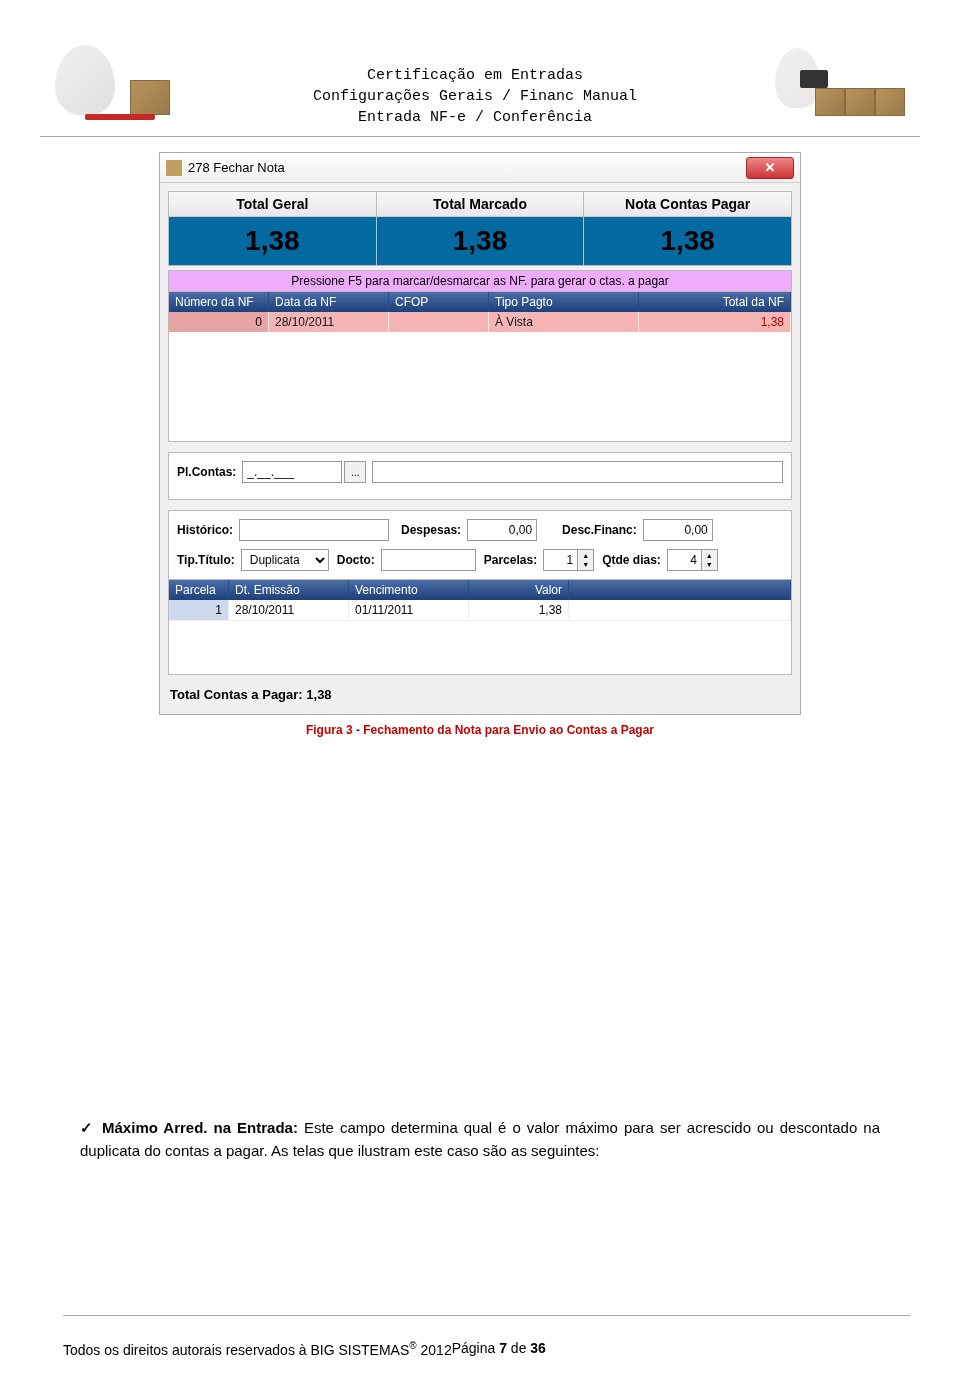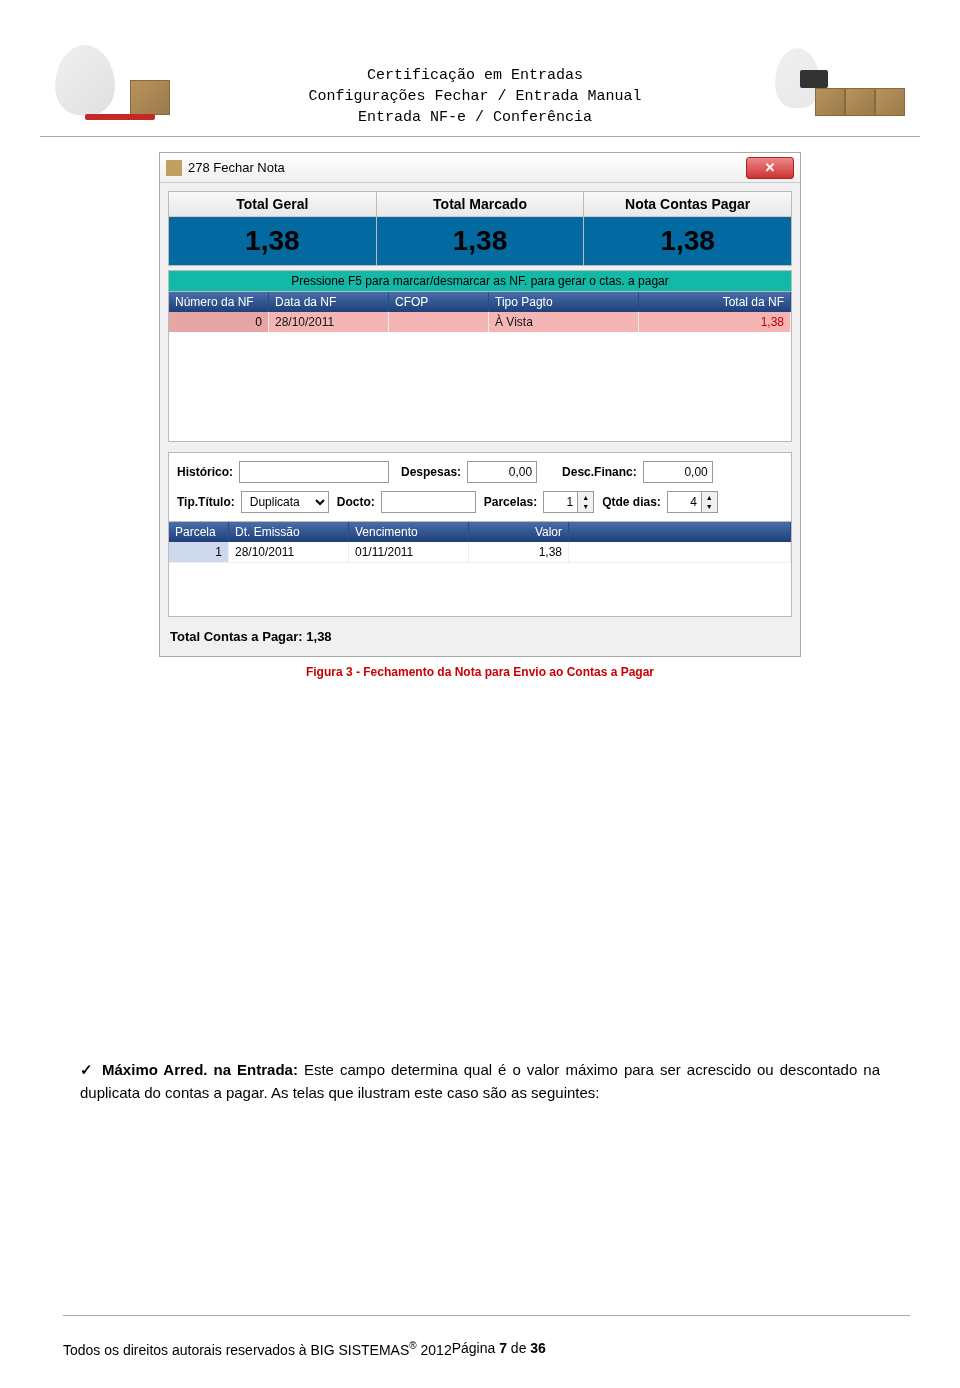--- a/index.html
+++ b/index.html
@@ -21,21 +21,21 @@
 .screenshot{width:642px;margin:0 auto;border:1px solid #aaa;background:#f0f0f0;font-size:12px}
 .titlebar{display:flex;align-items:center;height:30px;background:linear-gradient(#fff,#f0f0f0);padding:0 6px;border-bottom:1px solid #ccc;position:relative}
 .titlebar .ticon{width:16px;height:16px;background:#c0a060;margin-right:6px;display:inline-block}
 .titlebar .ttxt{font-size:13px}
 .titlebar .closebtn{margin-left:auto;width:48px;height:22px;background:linear-gradient(#e88,#c33);border:1px solid #a22;border-radius:3px;display:flex;align-items:center;justify-content:center;color:#fff;font-weight:bold;font-size:13px}
 .totals{display:flex;margin:8px 8px 4px 8px;border:1px solid #bbb;background:#0369a1}
 .totcell{flex:1;border-right:1px solid #bbb;text-align:center}
 .totcell:last-child{border-right:none}
 .totcell .th{background:linear-gradient(#f8f8f8,#e8e8e8);padding:4px;font-weight:bold;font-size:14px;border-bottom:1px solid #ccc}
 .totcell .tv{padding:8px;font-weight:bold;font-size:28px}
-.hint{margin:0 8px;background:#14b8a6;border:1px solid #bbb;text-align:center;padding:3px;font-size:12px}
+.hint{margin:0 8px;background:#f0abfc;border:1px solid #bbb;text-align:center;padding:3px;font-size:12px}
 .grid1{margin:0 8px;border:1px solid #bbb;border-top:none;background:#fff;height:150px;overflow:hidden}
 .ghdr{display:flex;background:linear-gradient(#4a6ea8,#1d3f7a);color:#fff;font-size:12px}
 .ghdr div{padding:3px 6px;border-right:1px solid #2a4d8a}
 .c-num{width:100px;text-align:left}
 .c-data{width:120px;text-align:left}
 .c-cfop{width:100px;text-align:left}
 .c-tipo{width:150px;text-align:left}
 .c-total{flex:1;text-align:right}
 .grow{display:flex;background:#f5b5b5;color:#111;font-size:12px}
 .grow div{padding:3px 6px;border-right:1px solid #eee}
@@ -84,21 +84,21 @@
 
 <div class="page">
   <div class="header">
     <div class="hdr-left">
       <div class="char"></div>
         <div class="box1"></div>
         <div class="cart"></div>
     </div>
     <div class="hdr-center">
       <div>Certificação em Entradas</div>
-      <div>Configurações Fechar / Entrada Manual</div>
+      <div>Configurações Gerais / Financ Manual</div>
       <div>Entrada NF-e / Conferência</div>
     </div>
     <div class="hdr-right">
       <div class="char2"></div>
         <div class="lap"></div>
       <div class="boxes"><span class="bx"></span><span class="bx"></span><span class="bx"></span></div>
     </div>
   </div>
   <div class="hdr-rule"></div>
 
@@ -138,20 +138,28 @@
       </div>
       <div class="grow">
         <div class="c-num" style="text-align:right">0</div>
         <div class="c-data">28/10/2011</div>
         <div class="c-cfop"></div>
         <div class="c-tipo">À Vista</div>
         <div class="c-total">1,38</div>
       </div>
     </div>
 
+    <div class="formsec">
+      <div class="frow">
+        <label>Pl.Contas:</label>
+        <input class="pcinput" value="_.__.___" style="">
+        <button class="pcbtn">...</button>
+        <input class="pcdesc" style="">
+      </div>
+    </div>
 
     <div class="formsec" style="border-top:1px solid #bbb">
       <div class="frow">
         <label>Histórico:</label>
         <input class="hist" value="" style="">
         <label style="margin-left:12px">Despesas:</label>
         <input class="desp" value="0,00" style="">
         <label style="margin-left:25px">Desc.Financ:</label>
         <input class="dfin" value="0,00" style="">
       </div>

